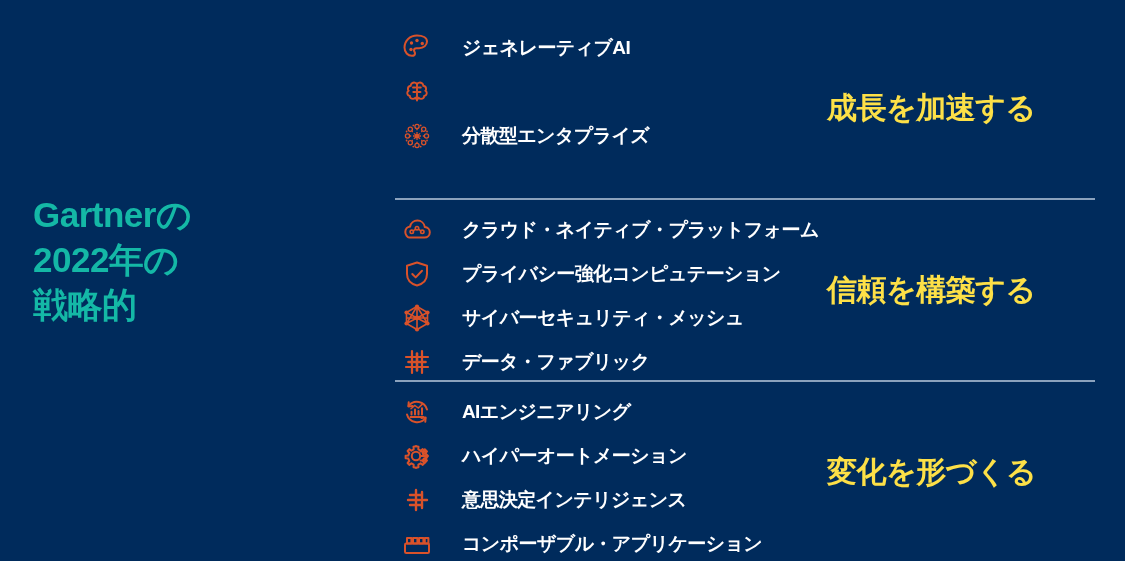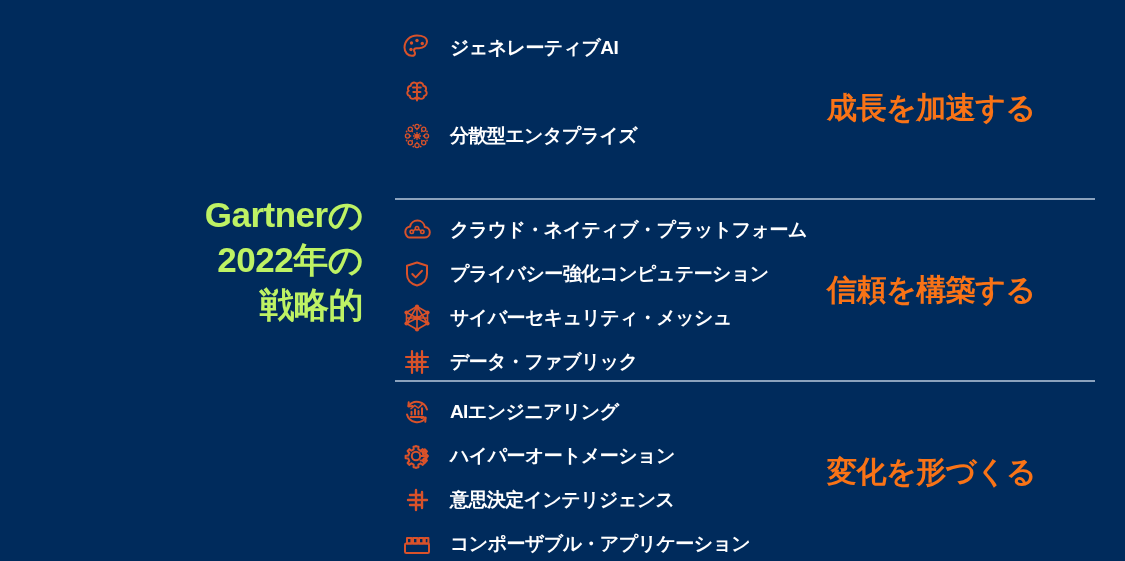--- a/index.html
+++ b/index.html
@@ -22,27 +22,26 @@
   }
 
   
   #title-block {
     position: absolute;
     left: 33px;
     top: 192px;
     width: 330px;
   }
   #title-block .title-line {
-    color: #bef264;
+    color: #14b8a6;
     font-size: 35px;
     font-weight: bold;
     line-height: 45px;
     letter-spacing: -0.5px;
     white-space: nowrap;
-    text-align: right;
   }
 
   
   #groups {
     position: absolute;
     left: 395px;
     top: 18px;
     width: 700px;
   }
   .group {
@@ -75,28 +74,28 @@
   }
   .trend-icon svg {
     display: block;
   }
   .trend-label {
     color: #ffffff;
     font-size: 19px;
     font-weight: bold;
     letter-spacing: -0.6px;
     white-space: nowrap;
-    margin-left: 11px;
+    margin-left: 23px;
   }
   .group-heading {
     position: absolute;
     left: 432px;
     top: 50%;
     transform: translateY(-50%);
-    color: #f97316;
+    color: #fde047;
     font-size: 30px;
     font-weight: bold;
     letter-spacing: -0.5px;
     white-space: nowrap;
   }
 </style>
 </head>
 <body>
 
 <div id="slide">

